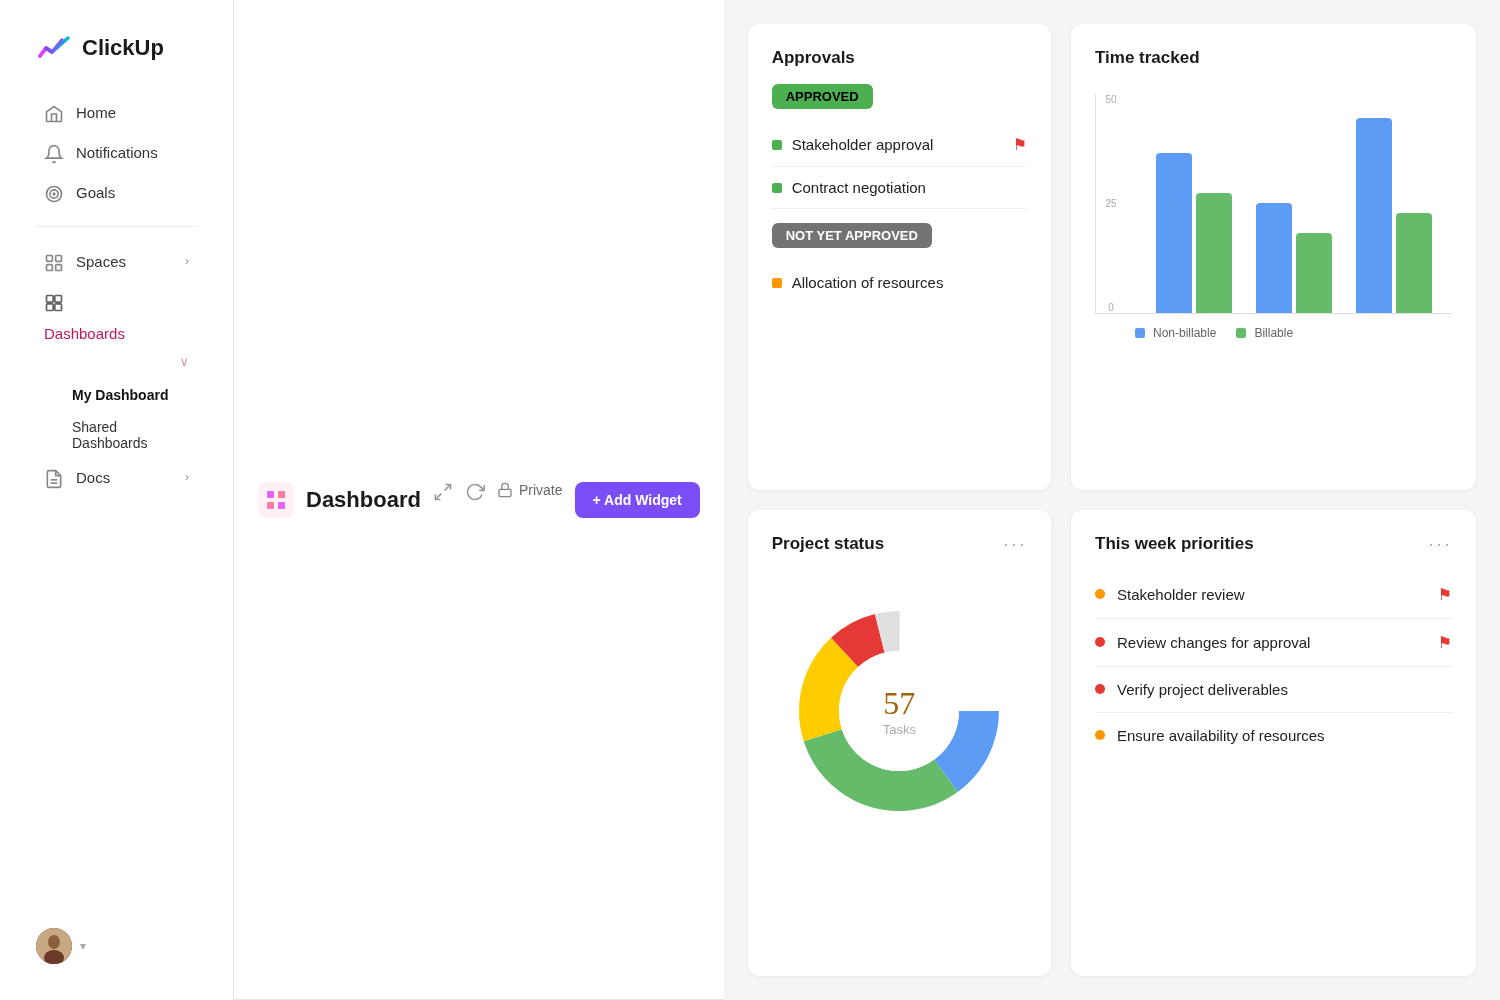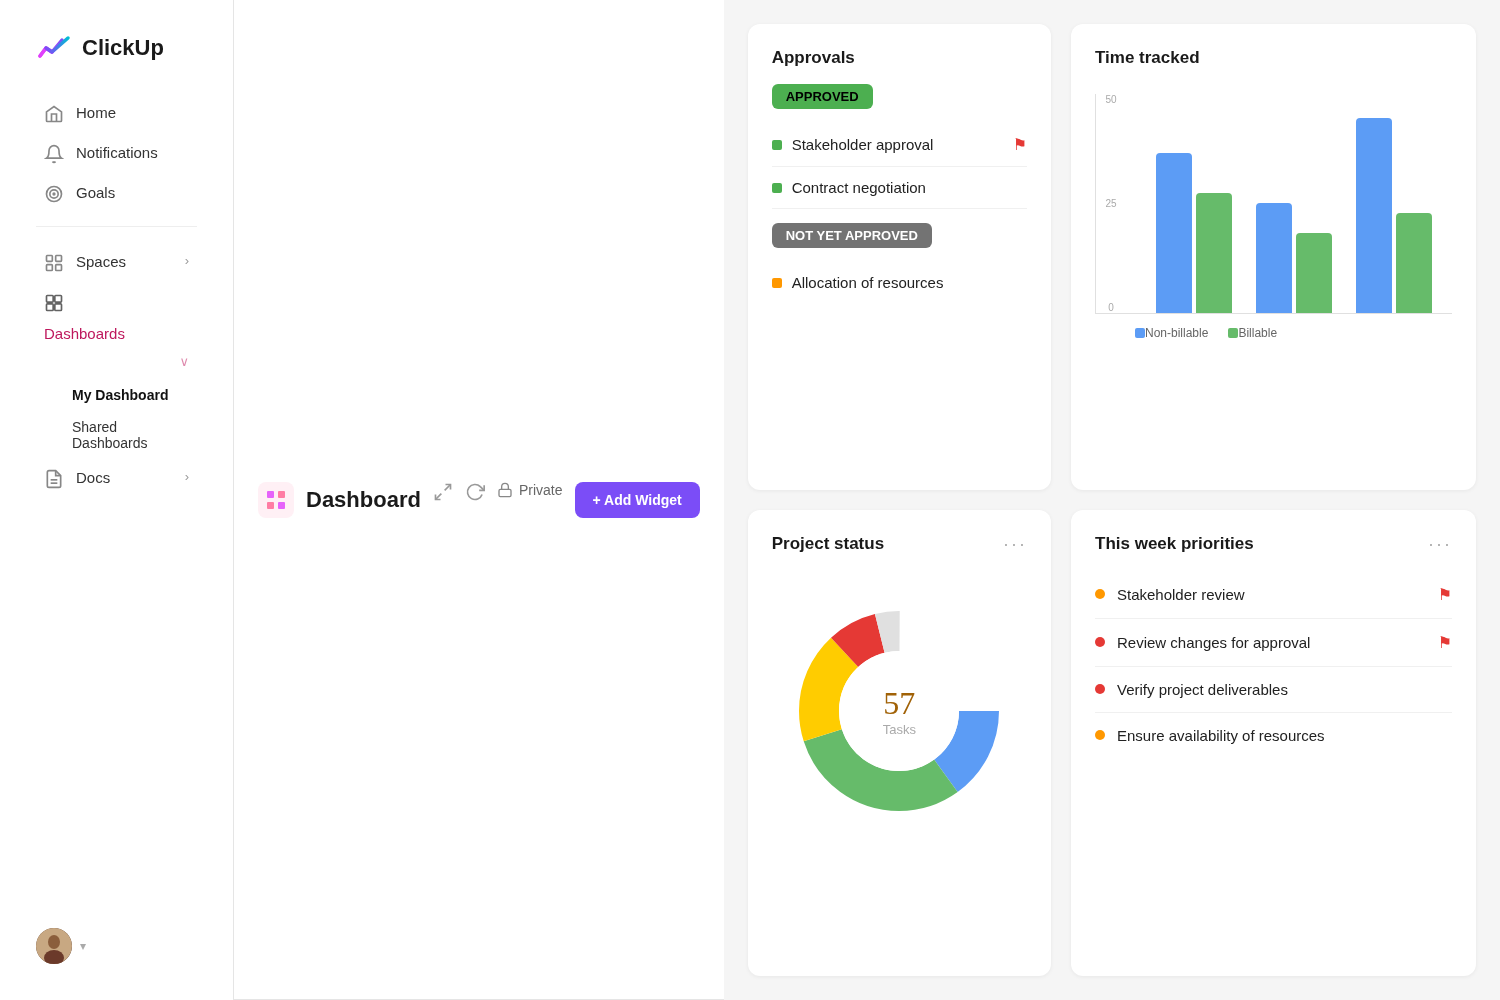--- a/index.html
+++ b/index.html
@@ -249,21 +249,21 @@
       width: 30px;
     }
     .chart-legend {
       display: flex;
       gap: 20px;
       margin-top: 12px;
       padding-left: 40px;
       font-size: 12px;
       color: #666;
     }
-    .legend-item { display: flex; align-items: center; gap: 0; }
+    .legend-item { display: flex; align-items: center; gap: 8px; }
     .legend-dot { width: 10px; height: 10px; border-radius: 2px; }
 
     
     .card-header-row {
       display: flex;
       align-items: center;
       justify-content: space-between;
       margin-bottom: 16px;
     }
     .more-btn { color: #aaa; font-size: 18px; cursor: pointer; letter-spacing: 2px; }

